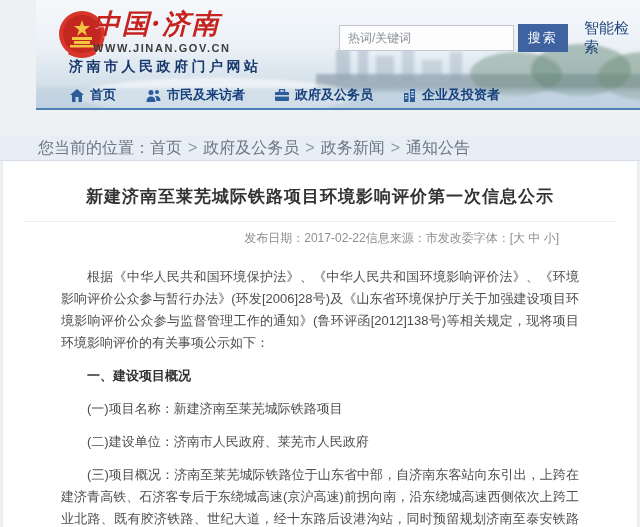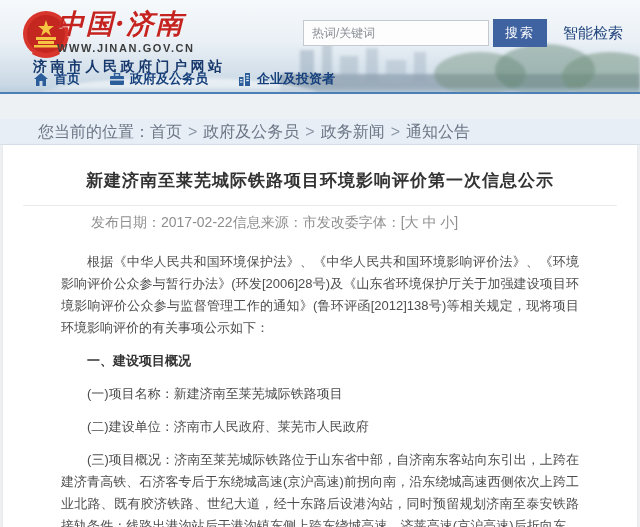--- a/index.html
+++ b/index.html
@@ -4,24 +4,25 @@
 <style>
   * { margin:0; padding:0; box-sizing:border-box; }
   html,body { width:640px; height:527px; }
   body {
     font-family:"Liberation Sans","DejaVu Sans",sans-serif;
     background:#eef1f4; overflow:hidden; position:relative;
   }
 
   
   .banner {
-    position:relative; height:94px;
+    position:relative; height:110px;
     background:linear-gradient(180deg,#f6f9fb 0%,#eaf0f6 45%,#d4e0ea 78%,#c4d4e2 100%);
     border-bottom:2px solid #4c7fb5;
     overflow:hidden;
+    margin-left:36px;
   }
   .scene { position:absolute; left:0; top:0; width:640px; height:110px; filter:blur(1.5px); pointer-events:none; }
 
   .emblem { position:absolute; left:22px; top:10px; width:48px; height:52px; }
   .brand-cn {
     position:absolute; left:57px; top:6px;
     font-family:"DejaVu Serif","Liberation Serif",serif;
     font-weight:bold; font-style:italic; color:#c5231f; font-size:27px; letter-spacing:2px;
     text-shadow:0 1px 0 rgba(255,255,255,.6);
   }
@@ -72,22 +73,22 @@
   .content {
     margin:0 3px; background:#ffffff; height:388px; overflow:hidden;
     box-shadow:0 0 3px rgba(0,0,0,.06);
   }
   .article-title {
     padding-top:24px; text-align:center;
     font-size:17px; font-weight:bold; color:#333; letter-spacing:1px;
   }
   .title-divider { border-bottom:1px solid #ececec; margin:13px 20px 0 20px; }
   .meta-row {
-    display:flex; justify-content:flex-start; align-items:center;
-    padding:8px 78px 0 88px; font-size:14px; color:#8e8e8e;
+    display:flex; justify-content:flex-end; align-items:center;
+    padding:8px 78px 0 88px; font-size:12px; color:#8e8e8e;
   }
   .meta-item { white-space:nowrap; }
   .font-sizer { cursor:pointer; }
 
   .article-body { padding:8px 58px 0 58px; }
   .article-body p {
     font-size:13px; color:#4d4d4d; line-height:22px; text-indent:2em;
     margin-top:11px; text-align:justify;
   }
   .article-body .sec-head { font-weight:bold; color:#333; }
@@ -136,20 +137,31 @@
       <div class="nav-item">
         <span class="ic">
           <svg width="14" height="13" viewBox="0 0 14 13">
               <path d="M7 0 L14 6 H12 V13 H8.5 V8 H5.5 V13 H2 V6 H0 Z" fill="#2b5d9b"></path>
             </svg>
         </span>
         <span>首页</span>
       </div>
       <div class="nav-item">
         <span class="ic">
+          <svg width="15" height="13" viewBox="0 0 15 13">
+              <circle cx="5" cy="3.5" r="2.5" fill="#2b5d9b"></circle>
+              <path d="M0.5 13 Q0.5 7.5 5 7.5 Q9.5 7.5 9.5 13 Z" fill="#2b5d9b"></path>
+              <circle cx="11" cy="3" r="2" fill="#2b5d9b"></circle>
+              <path d="M9 7 Q14.5 6.5 14.5 12 L10.5 12 Q10.5 8.5 9 7 Z" fill="#2b5d9b"></path>
+            </svg>
+        </span>
+        <span>市民及来访者</span>
+      </div>
+      <div class="nav-item">
+        <span class="ic">
           <svg width="14" height="12" viewBox="0 0 14 12">
               <rect x="0" y="3" width="14" height="9" rx="1" fill="#2b5d9b"></rect>
               <rect x="4.5" y="0.5" width="5" height="3" fill="none" stroke="#2b5d9b" stroke-width="1.4"></rect>
               <rect x="0" y="6.2" width="14" height="1.3" fill="#e9f0f7"></rect>
             </svg>
         </span>
         <span>政府及公务员</span>
       </div>
       <div class="nav-item">
         <span class="ic">

